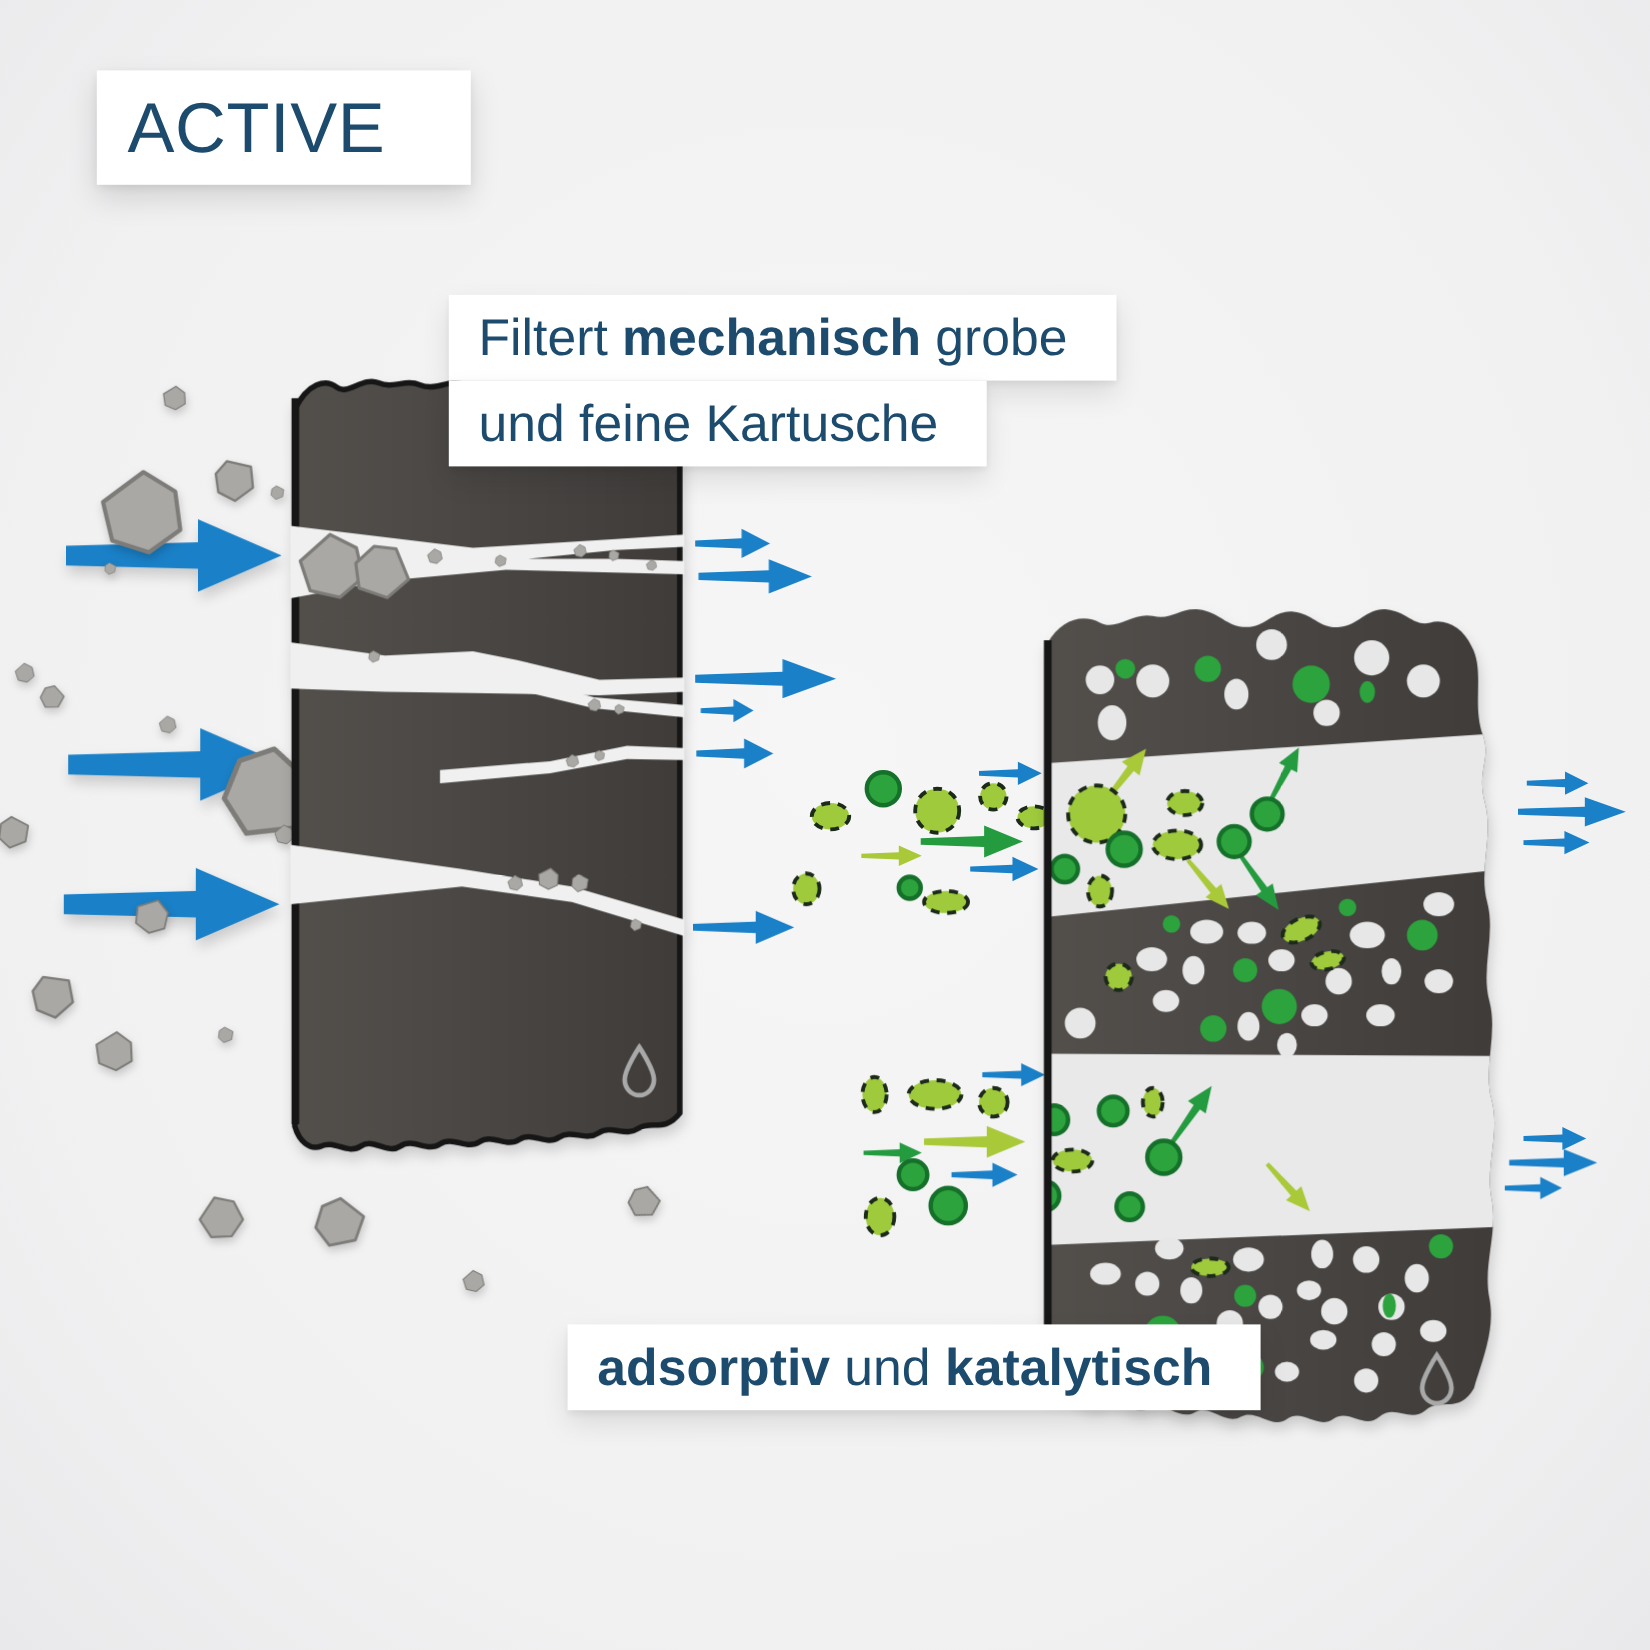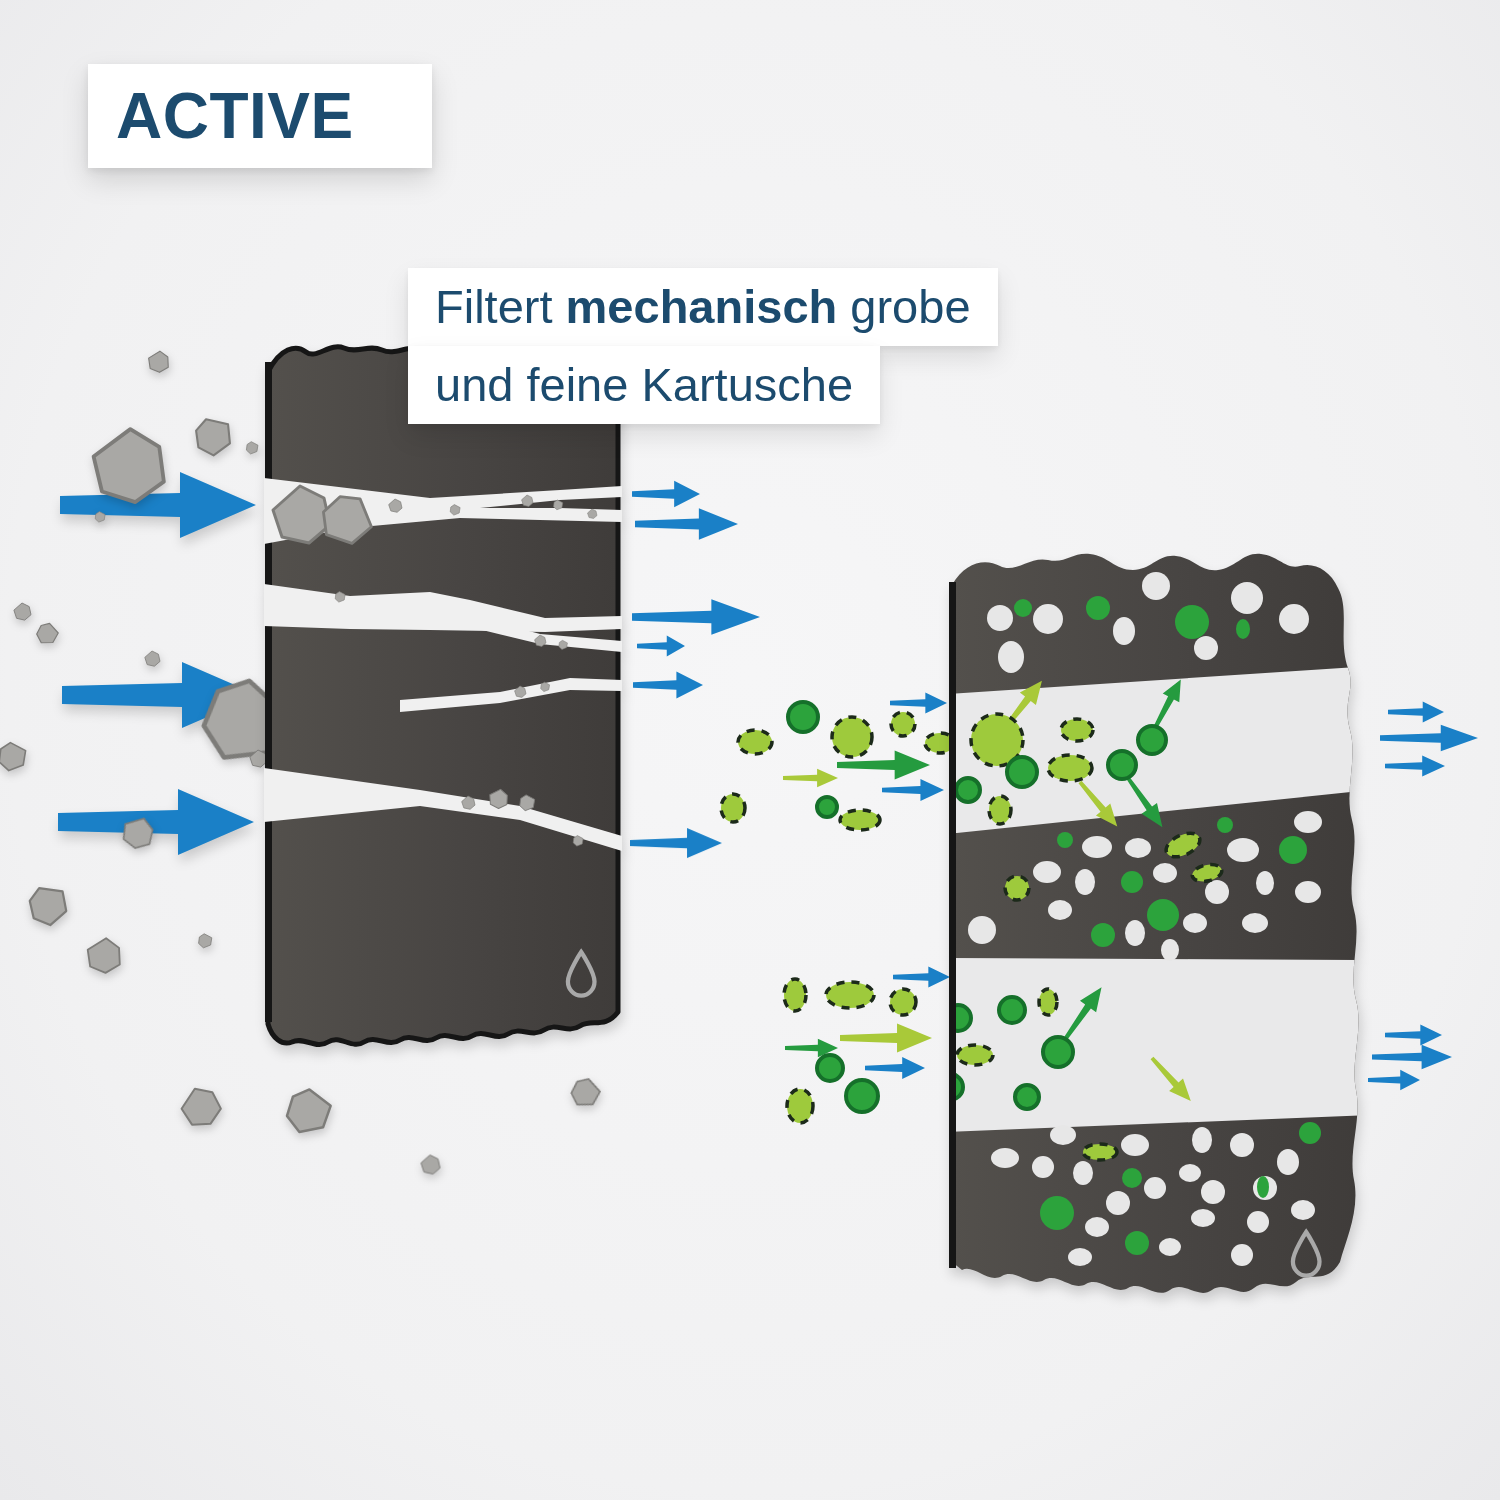--- a/index.html
+++ b/index.html
@@ -13,24 +13,24 @@
   }
   html,body{margin:0;padding:0;}
   body{background:#e8e8ea;font-family:"Liberation Sans",sans-serif;}
   .canvas{position:relative;width:1500px;height:1500px;overflow:hidden;
     background:radial-gradient(ellipse at 50% 45%, #f6f6f7 0%, var(--page-bg) 70%, #e9e9eb 100%);}
   .diagram{position:absolute;left:0;top:0;width:1500px;height:1500px;}
   .title-card{position:absolute;left:88px;top:64px;height:104px;display:flex;align-items:center;
     background:var(--card-bg);padding:0 62px 0 28px;width:fit-content;
     box-shadow:0 12px 26px rgba(0,0,0,.13), 0 3px 8px rgba(0,0,0,.08);
     font-size:64px;color:var(--ink);letter-spacing:.5px;white-space:pre-wrap;}
-  .title-card .bold{font-weight:bold;margin-right:16px;}
+  .title-card .bold{font-weight:normal;margin-right:16px;}
   .label{position:absolute;color:var(--ink);font-size:47px;line-height:1;}
   .label .row{display:block;width:fit-content;background:var(--card-bg);
-    padding:15px 27px 16px 27px;white-space:pre-wrap;
+    padding:15px 44px 16px 27px;white-space:pre-wrap;
     box-shadow:0 12px 24px rgba(0,0,0,.10), 0 3px 7px rgba(0,0,0,.07);}
   .label .bold{font-weight:bold;}
   .label-mechanical{left:408px;top:268px;}
   .label-adsorptive{left:516px;top:1204px;}
 
   
   .filter-body{fill:url(#gradDark);stroke:var(--filter-outline);stroke-width:5;stroke-linejoin:round;}
   .filter-body-ns{fill:url(#gradDark);}
   .edge-line{fill:var(--filter-outline);}
   .channel{fill:var(--channel-light);}
@@ -327,15 +327,16 @@
 <div class="title-card">
   <span class="bold">ACTIVE</span>
 </div>
 
 <div class="label label-mechanical">
   <span class="row"><span>Filtert </span><span class="bold">mechanisch</span><span> grobe</span></span>
   <span class="row"><span>und feine Kartusche</span></span>
 </div>
 
 <div class="label label-adsorptive">
+  <span class="row"><span class="bold">adsorptiv</span><span> und </span><span class="bold">katalytisch</span></span>
 </div>
 
 </div>
 
 </body></html>

